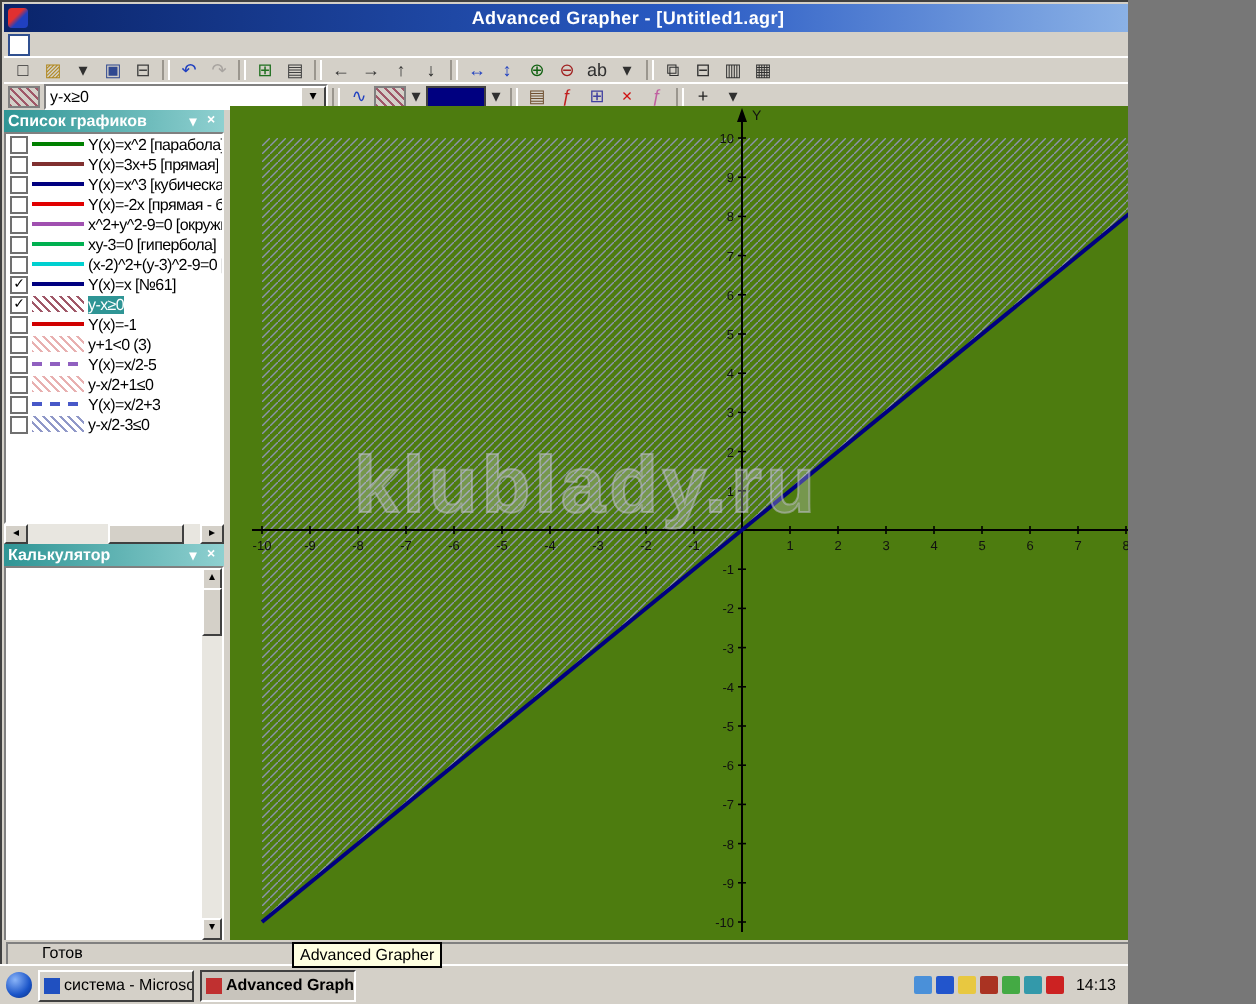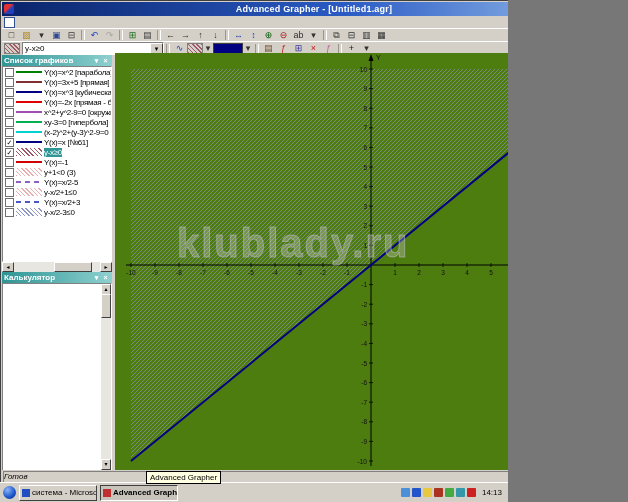--- a/index.html
+++ b/index.html
@@ -1,16 +1,16 @@
 <!DOCTYPE html>
 <html><head>
 <meta charset="utf-8">
 <style>
   html,body{margin:0;padding:0;background:#777;}
-  .screen{position:relative;width:508px;height:502px;background:#d4d0c8;overflow:hidden;
+  .screen{position:relative;width:564px;height:502px;background:#d4d0c8;overflow:hidden;
           font-family:"Liberation Sans",sans-serif;color:#000;}
   
   .app{position:absolute;left:0;top:0;width:628px;height:483px;background:#d4d0c8;
        border:1px solid #404040;box-sizing:border-box;}
   .titlebar{position:absolute;left:1px;top:1px;right:1px;height:14px;
             background:linear-gradient(90deg,#0a246a,#2a5bc4 55%,#a6caf0);
             display:flex;align-items:center;padding:0 2px;}
   .title-icon{width:10px;height:10px;border-radius:2px;
               background:linear-gradient(135deg,#e03030 40%,#2040c0 60%);flex:0 0 auto;}
   .title-text{position:absolute;left:0;right:0;text-align:center;color:#fff;
@@ -72,21 +72,21 @@
   .graph{position:absolute;left:114px;top:52px;width:509px;height:417px;background:#4d7c0f;overflow:hidden;}
   .graph svg{position:absolute;left:0;top:0;font-family:"Liberation Sans",sans-serif;}
   .watermark{position:absolute;left:62px;top:168px;font-size:40px;font-weight:bold;
              letter-spacing:2px;color:rgba(215,215,222,0.30);
              -webkit-text-stroke:1px rgba(190,190,200,0.55);white-space:nowrap;}
   .rframe{position:absolute;right:1px;top:52px;width:4px;height:417px;background:#d4d0c8;}
   
   .statusbar{position:absolute;left:1px;right:1px;top:469px;height:13px;background:#d4d0c8;
              display:flex;gap:2px;padding:1px 2px 0 1px;box-sizing:border-box;}
   .scell{border:1px solid;border-color:#808080 #fff #fff #808080;font-size:8px;
-         line-height:10px;padding:0 0;font-style:italic;}
+         line-height:10px;padding:0 17px;}
   .scell.first{width:148px;}
   .scell.rest{flex:1;}
   .tooltip{position:absolute;left:146px;top:471px;height:11px;background:#ffffe1;
            border:1px solid #000;font-size:8px;line-height:11px;padding:0 3px;z-index:40;}
   .taskbar{position:absolute;left:0;right:0;bottom:0;height:19px;background:#d4d0c8;
            border-top:1px solid #fff;display:flex;align-items:center;padding:0 3px;gap:3px;}
   .start-orb{width:13px;height:13px;border-radius:50%;
              background:radial-gradient(circle at 35% 30%,#8ab4f8,#1a54c8 60%,#0a2d7a);}
   .task{width:72px;height:14px;display:flex;align-items:center;gap:2px;padding:0 2px;
         background:#d4d0c8;border:1px solid;border-color:#fff #404040 #404040 #fff;

